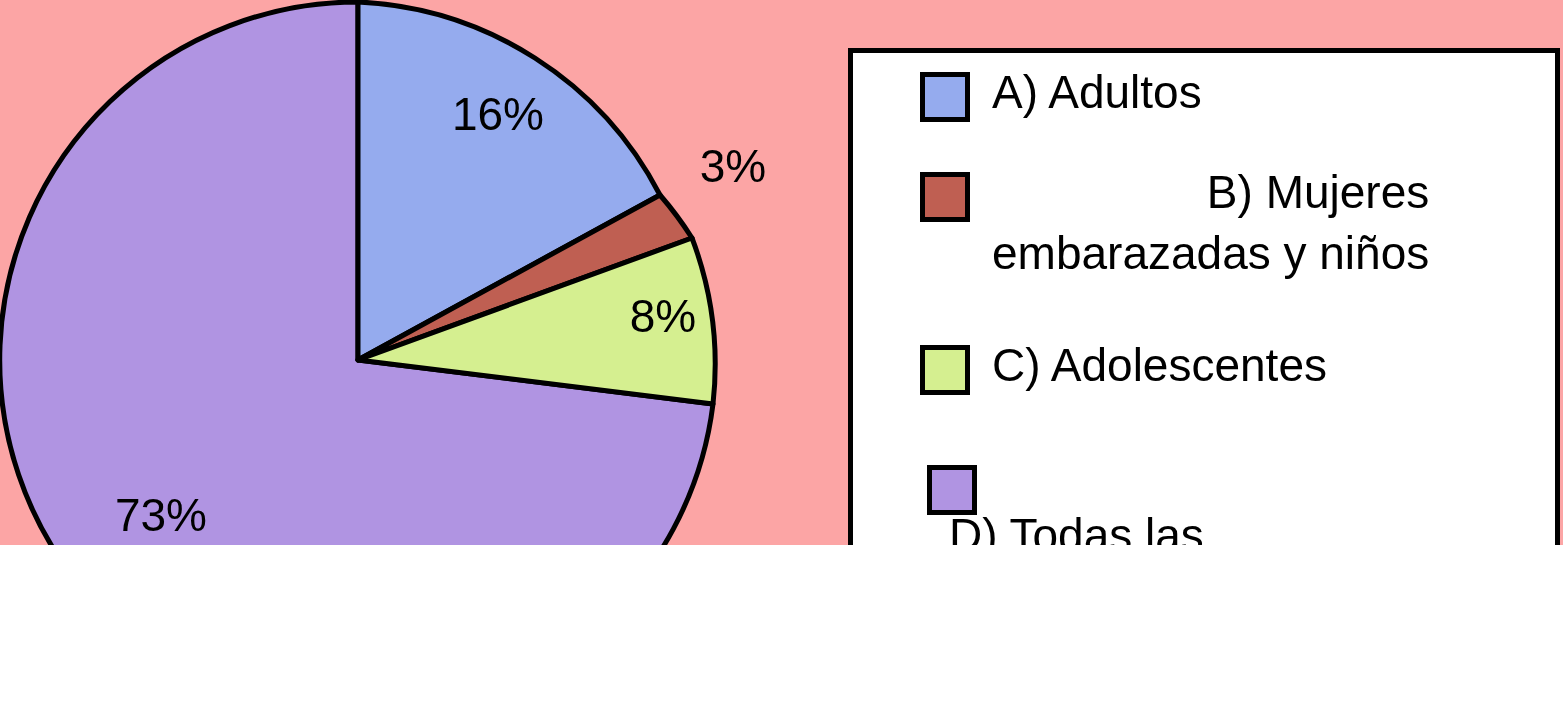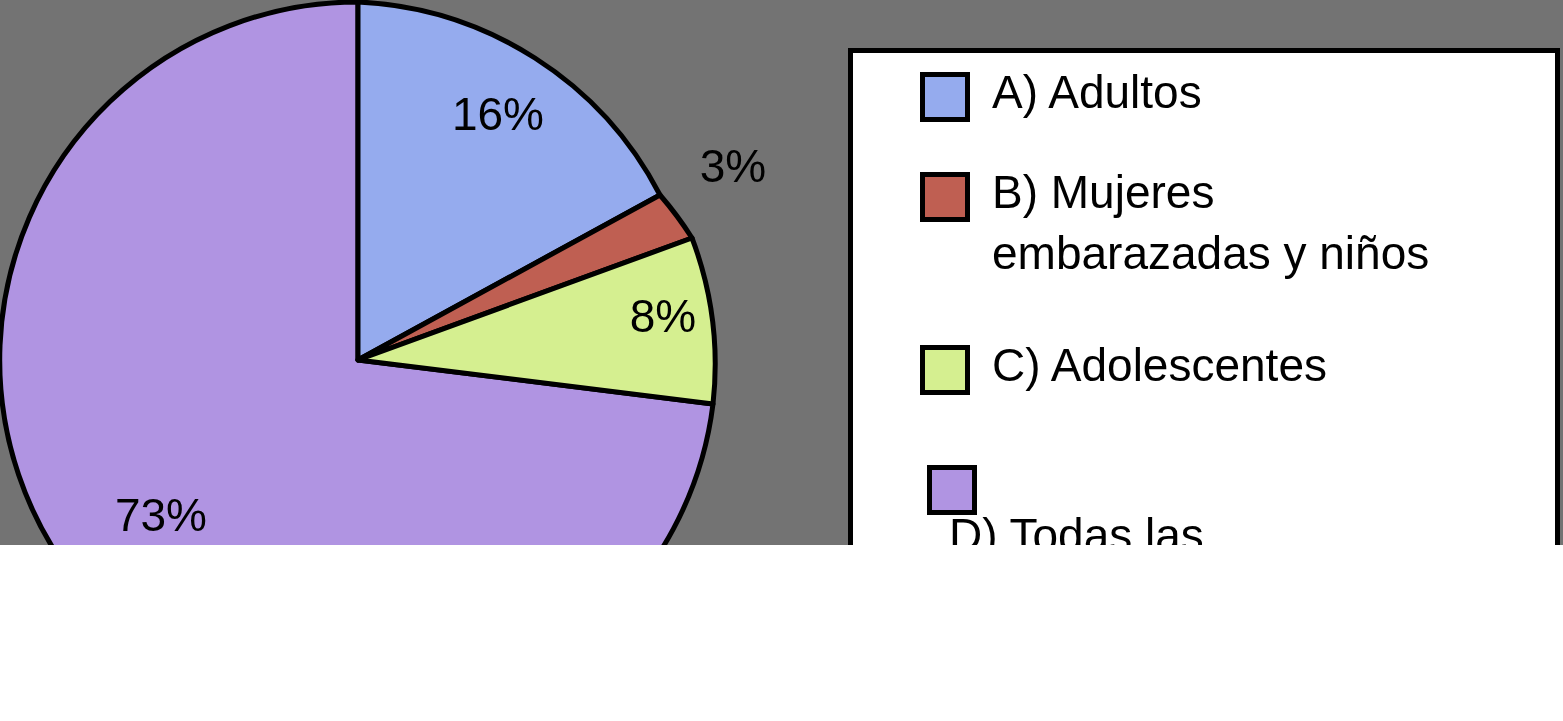--- a/index.html
+++ b/index.html
@@ -8,21 +8,21 @@
     padding: 0;
     background: #ffffff;
   }
   body {
     font-family: "Liberation Sans", sans-serif;
   }
   #root {
     position: relative;
     width: 1563px;
     height: 545px;
-    background: #737373;
+    background: #fca5a5;
     overflow: hidden;
   }
 
   
   #pie-area {
     position: absolute;
     left: 0px;
     top: 0px;
     width: 800px;
     height: 721px;
@@ -53,20 +53,21 @@
     width: 712px;
     height: 570px;
     border: 5px solid #000000;
     box-sizing: border-box;
     background: #ffffff;
   }
   .legend-row {
     position: absolute;
     display: flex;
     align-items: flex-start;
+    text-align: right;
   }
   .legend-swatch {
     width: 50px;
     height: 50px;
     border: 5px solid #000000;
     box-sizing: border-box;
     flex: 0 0 auto;
   }
   .legend-label {
     margin-left: 22px;

